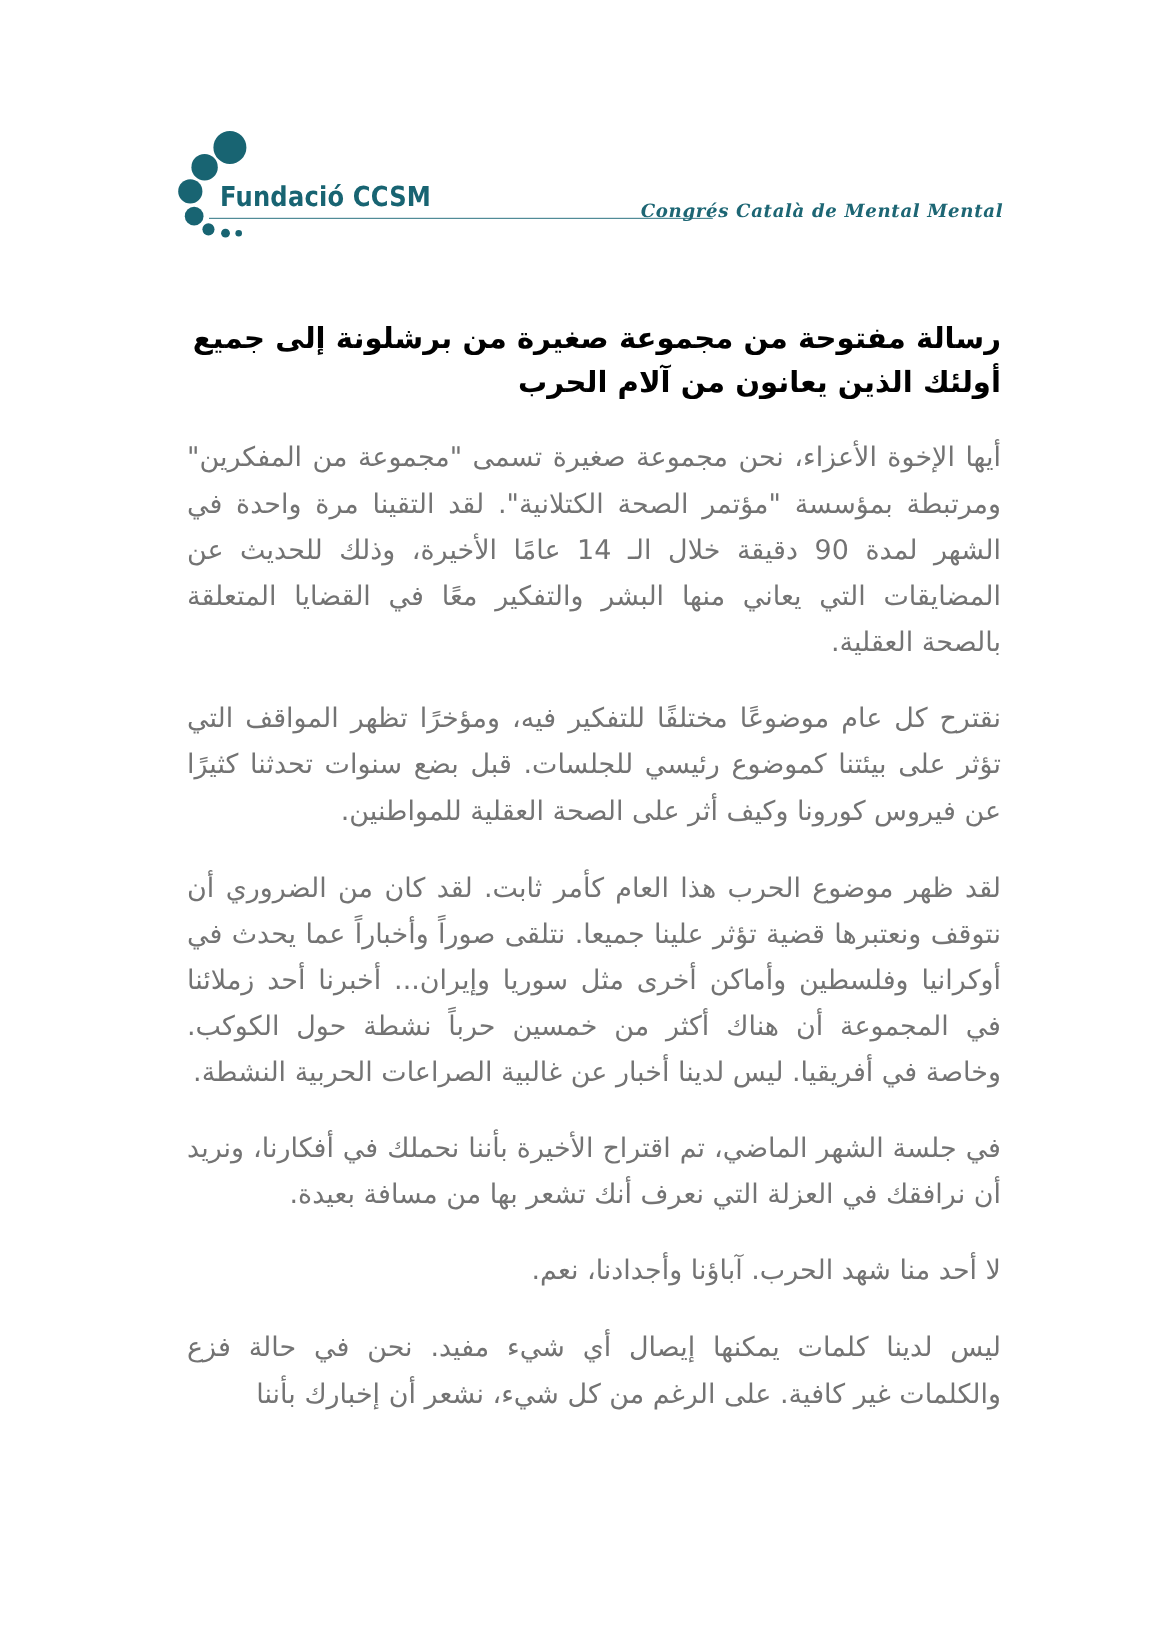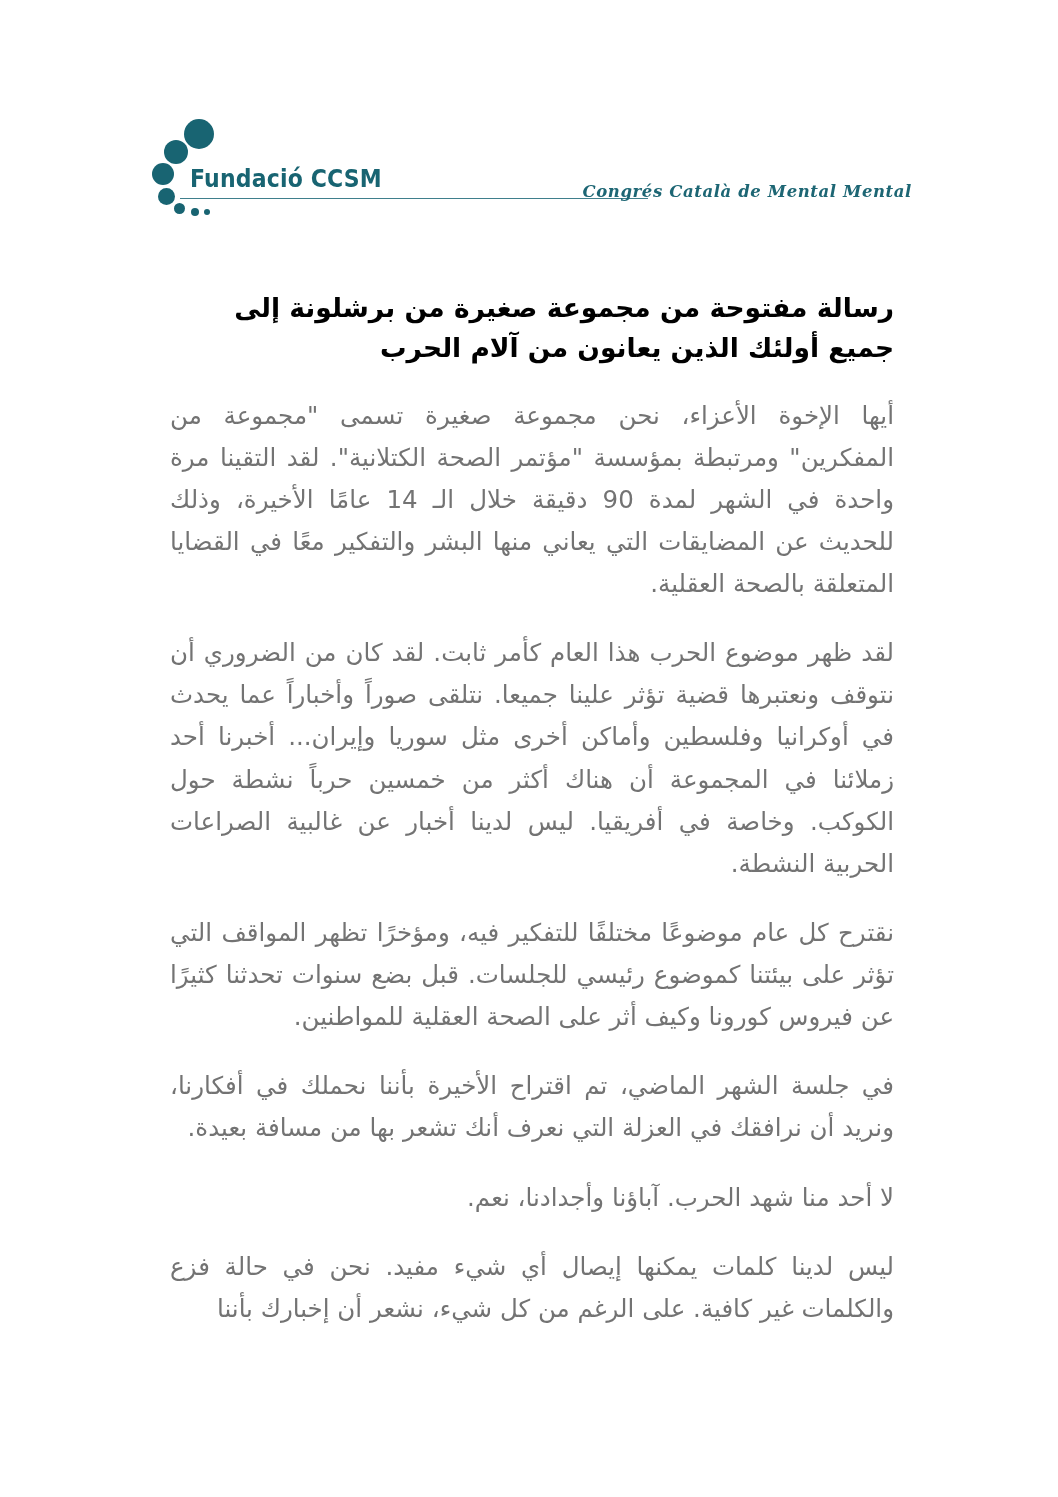--- a/index.html
+++ b/index.html
@@ -19,21 +19,21 @@
   .page {
     position: absolute;
     inset: 0;
     background: #ffffff;
   }
 
   
   .header {
     position: absolute;
     top: 118px;
-    left: 150px;
+    left: 160px;
     right: 146px;
     height: 110px;
     text-decoration: underline;
   }
 
   .logo-wrap {
     position: absolute;
     top: 0;
     left: 0;
     width: 200px;
@@ -95,21 +95,21 @@
     font-size: 16.5px;
     color: #1d6674;
     letter-spacing: 0.6px;
     white-space: nowrap;
   }
 
   
   .doc {
     position: absolute;
     top: 288px;
-    right: 164px;
+    right: 148px;
     left: 146px;
     direction: rtl;
     margin-left: 24px;
   }
 
   .doc-title {
     font-family: "DejaVu Sans", "Liberation Sans", sans-serif;
     font-weight: 700;
     font-size: 26.5px;
     line-height: 1.52;
@@ -162,23 +162,23 @@
 
     <div class="tagline">Congrés Català de Mental Mental</div>
   </div>
 
   <div class="doc">
 
     <h1 class="doc-title">رسالة مفتوحة من مجموعة صغيرة من برشلونة إلى جميع أولئك الذين يعانون من آلام الحرب</h1>
 
     <p class="para">أيها الإخوة الأعزاء، نحن مجموعة صغيرة تسمى "مجموعة من المفكرين" ومرتبطة بمؤسسة "مؤتمر الصحة الكتلانية". لقد التقينا مرة واحدة في الشهر لمدة 90 دقيقة خلال الـ 14 عامًا الأخيرة، وذلك للحديث عن المضايقات التي يعاني منها البشر والتفكير معًا في القضايا المتعلقة بالصحة العقلية.</p>
 
+    <p class="para">نقترح كل عام موضوعًا مختلفًا للتفكير فيه، ومؤخرًا تظهر المواقف التي تؤثر على بيئتنا كموضوع رئيسي للجلسات. قبل بضع سنوات تحدثنا كثيرًا عن فيروس كورونا وكيف أثر على الصحة العقلية للمواطنين.</p>
+
     <p class="para">لقد ظهر موضوع الحرب هذا العام كأمر ثابت. لقد كان من الضروري أن نتوقف ونعتبرها قضية تؤثر علينا جميعا. نتلقى صوراً وأخباراً عما يحدث في أوكرانيا وفلسطين وأماكن أخرى مثل سوريا وإيران... أخبرنا أحد زملائنا في المجموعة أن هناك أكثر من خمسين حرباً نشطة حول الكوكب. وخاصة في أفريقيا. ليس لدينا أخبار عن غالبية الصراعات الحربية النشطة.</p>
-
-    <p class="para">نقترح كل عام موضوعًا مختلفًا للتفكير فيه، ومؤخرًا تظهر المواقف التي تؤثر على بيئتنا كموضوع رئيسي للجلسات. قبل بضع سنوات تحدثنا كثيرًا عن فيروس كورونا وكيف أثر على الصحة العقلية للمواطنين.</p>
 
     <p class="para">في جلسة الشهر الماضي، تم اقتراح الأخيرة بأننا نحملك في أفكارنا، ونريد أن نرافقك في العزلة التي نعرف أنك تشعر بها من مسافة بعيدة.</p>
 
     <p class="para short">لا أحد منا شهد الحرب. آباؤنا وأجدادنا، نعم.</p>
 
     <p class="para last">ليس لدينا كلمات يمكنها إيصال أي شيء مفيد. نحن في حالة فزع والكلمات غير كافية. على الرغم من كل شيء، نشعر أن إخبارك بأننا</p>
 
   </div>
 </div>
 

